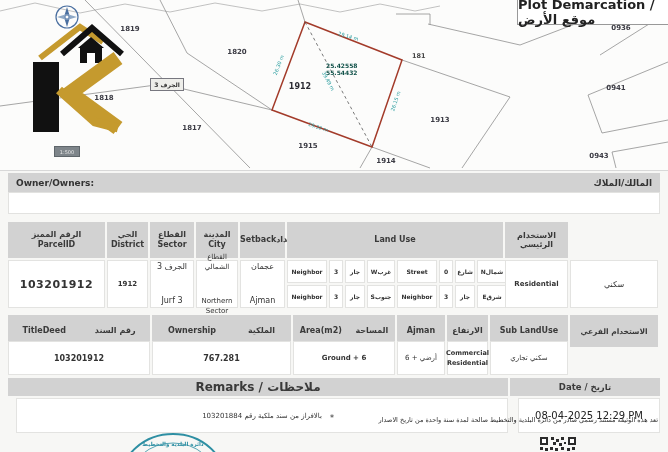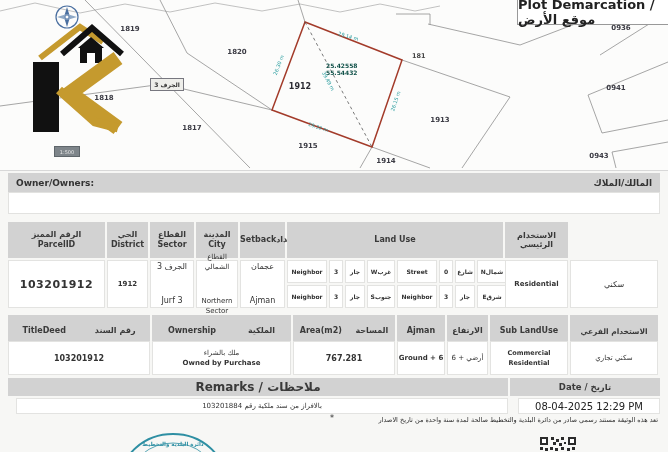--- a/index.html
+++ b/index.html
@@ -52,21 +52,21 @@
         grid-auto-rows:23px;gap:2px;background:transparent;border:none;padding:0;}
   .setback-grid .mini{background:#fff;border:1px solid #e3e3e1;box-sizing:border-box;display:flex;
         align-items:center;justify-content:center;font-size:6px;color:#333;font-weight:bold;}
   .grid2{top:315px;grid-template-columns:142px 139px 102px 48px 41px 78px 88px;}
   .grid2h{height:32px;}
   .grid2v{top:341px;grid-template-columns:142px 139px 102px 48px 41px 78px 88px;height:34px;}
   .grid2v .cell{height:34px;font-size:8px;}
   .grid3{top:378px;grid-template-columns:500px 150px;}
   .grid3h{height:18px;}
   .grid3v{top:398px;grid-template-columns:500px 150px;height:17px;}
-  .grid3v .cell{height:16px;margin-left:8px;}
+  .grid3v .cell{height:35px;margin-left:8px;}
   .deed-num{font-weight:bold;font-size:9px;}
   .date-val{font-weight:normal;font-size:10px;color:#222;}
   .remark-val{font-size:7px;}
   .ar-stack{line-height:9px;}
 
   
   .footnote{position:absolute;left:330px;top:416px;width:328px;display:flex;gap:5px;
       font-size:6.5px;color:#2c2c2c;align-items:flex-start;}
   .footnote .star{font-size:8px;line-height:6px;}
   .footnote .txt{flex:1;text-align:right;direction:rtl;}
@@ -245,24 +245,20 @@
     <div class="hcell">
       <span>Sub LandUse</span>
     </div>
     <div class="hcell ar-stack" style="font-size:7.5px">
       <span>الاستخدام الفرعي</span>
     </div>
   </div>
 
   <div class="grid grid2v">
     <div class="cell deed-num">103201912</div>
-    <div class="cell two-line" style="font-size:7px">
-      <span>ملك بالشراء</span>
-        <span style="font-weight:bold">Owned by Purchase</span>
-    </div>
     <div class="cell" style="font-weight:bold">767.281</div>
     <div class="cell" style="font-size:7px;font-weight:bold">Ground + 6</div>
     <div class="cell" style="font-size:7px">أرضي + 6</div>
     <div class="cell two-line" style="font-size:6.5px;font-weight:bold">
       <span>Commercial</span>
         <span>Residential</span>
     </div>
     <div class="cell" style="font-size:7px">سكني تجاري</div>
   </div>
 

